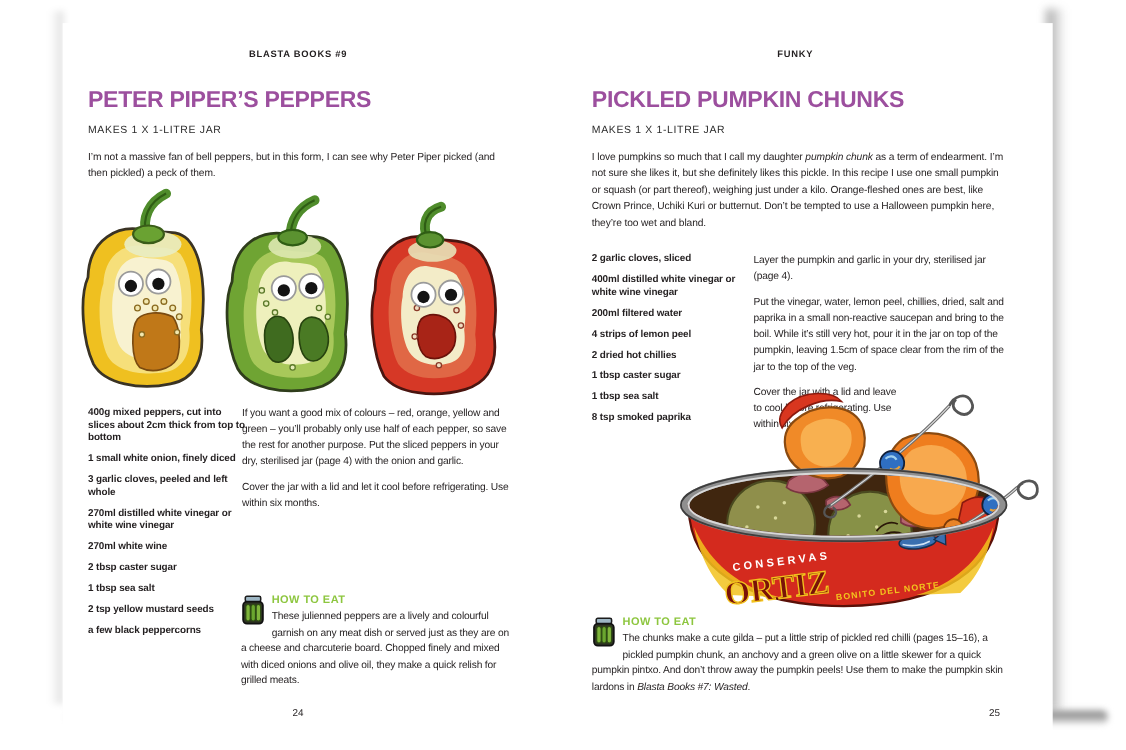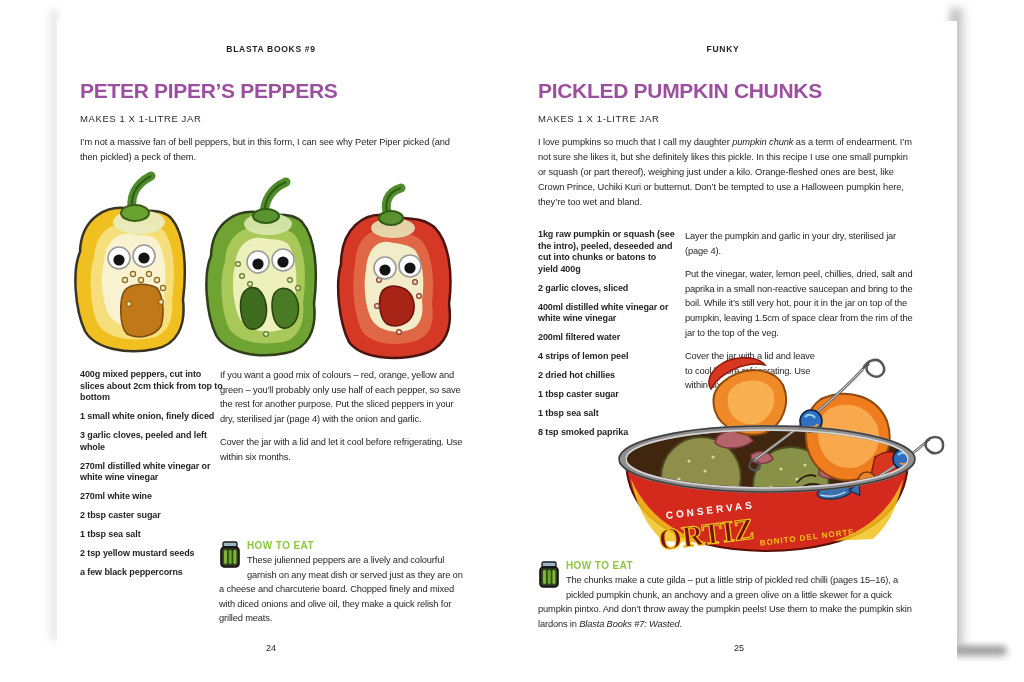--- a/index.html
+++ b/index.html
@@ -56,21 +56,21 @@
   .hte { position:absolute; }
   .page-left  .hte { left:162px; top:518px; width:245px; }
   .page-right .hte { left:31px; top:538px; width:378px; }
   .hte .jar { float:left; margin:2px 6px 2px 0; }
   .hte-heading { font-size:10px; font-weight:bold; letter-spacing:.4px; color:#8dc63f;
       padding-top:1px; }
   .hte-body { font-size:9.3px; line-height:14.6px; letter-spacing:-.15px; margin-top:2px; }
 
   .page-num { position:absolute; top:622px; font-size:9px; text-align:center; }
   .page-left  .page-num { left:23px; width:382px; }
-  .page-right .page-num { left:46px; width:372px; }
+  .page-right .page-num { left:30px; width:372px;text-align:right; }
 
   .illo-peppers { position:absolute; left:12px; top:146px; width:396px; height:196px; }
   .illo-tin { position:absolute; left:98px; top:308px; width:346px; height:238px; }
 </style>
 </head>
 <body>
 
 <div class="stage">
   <div class="shadow-left"></div>
   <div class="shadow-right"></div>
@@ -196,21 +196,20 @@
       <div class="page-num">24</div>
     </div>
 
     <div class="page page-right">
       <div class="page-header">FUNKY</div>
       <h1 class="recipe-title">PICKLED PUMPKIN CHUNKS</h1>
       <div class="recipe-yield">MAKES 1 X 1-LITRE JAR</div>
       <p class="intro"><span>I love pumpkins so much that I call my daughter </span><span class="it">pumpkin chunk</span><span> as a term of endearment. I’m not sure she likes it, but she definitely likes this pickle. In this recipe I use one small pumpkin or squash (or part thereof), weighing just under a kilo. Orange-fleshed ones are best, like Crown Prince, Uchiki Kuri or butternut. Don’t be tempted to use a Halloween pumpkin here, they’re too wet and bland.</span></p>
 
       <div class="ingredients">
-        <p>1kg raw pumpkin or squash (see the intro), peeled, deseeded and cut into chunks or batons to yield 400g</p>
         <p>2 garlic cloves, sliced</p>
         <p>400ml distilled white vinegar or white wine vinegar</p>
         <p>200ml filtered water</p>
         <p>4 strips of lemon peel</p>
         <p>2 dried hot chillies</p>
         <p>1 tbsp caster sugar</p>
         <p>1 tbsp sea salt</p>
         <p>8 tsp smoked paprika</p>
       </div>
 

